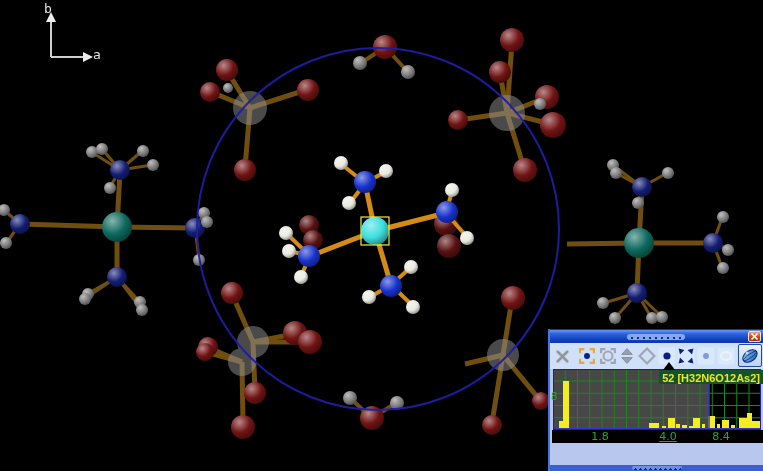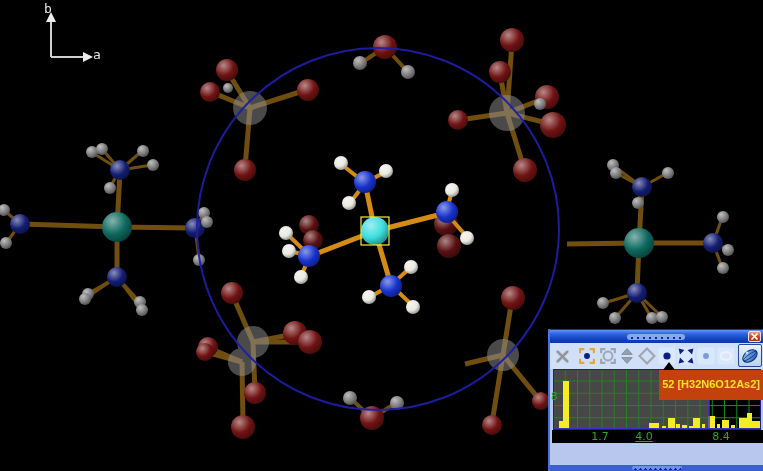--- a/index.html
+++ b/index.html
@@ -34,22 +34,22 @@
   .toolbar{position:absolute;left:0;top:14px;width:100%;height:26px;background:#cfe0f8;}
   .tbi{position:absolute;top:4px;width:18px;height:18px;}
   .ellip-btn{position:absolute;left:188px;top:1px;width:24px;height:23px;box-sizing:border-box;
     border:1px solid #24489e;border-radius:2px;background:linear-gradient(180deg,#e9f2fd,#b9d2f2);
     display:flex;align-items:center;justify-content:center;}
   .plotwrap{position:absolute;left:3px;top:40px;width:208px;height:61px;}
   .ylab{position:absolute;left:-2px;top:22px;color:#2ba82b;font:10px "DejaVu Sans",sans-serif;z-index:3;}
   .axisbar{position:absolute;left:2px;top:101px;width:213px;height:13px;background:#000;}
   .tick{position:absolute;top:0;transform:translateX(-50%);color:#2ba82b;
     font:11px "DejaVu Sans",sans-serif;}
-  .tip{position:absolute;right:0px;top:41px;height:14px;background:#c2410c;display:flex;align-items:flex-start;
-    padding:8px 3px;z-index:4;}
+  .tip{position:absolute;right:0px;top:41px;height:14px;background:#14532d;display:flex;align-items:flex-end;
+    padding:0 3px;z-index:4;}
   .tip span{color:#f0e81c;font:bold 11px "Liberation Sans",sans-serif;white-space:nowrap;}
   .tip-arrow{position:absolute;left:113px;top:33px;width:0;height:0;z-index:5;
     border-left:6px solid transparent;border-right:6px solid transparent;border-bottom:8px solid #000;}
   .footer{position:absolute;left:0;top:114px;width:100%;height:22px;background:#b7c7ee;}
   .footedge{position:absolute;left:0;top:136px;width:100%;height:6px;background:#3a5fd0;}
   .grip2{position:absolute;left:82px;top:137px;width:50px;height:4px;border-radius:2px;background:#6e8fe6;
     background-image:radial-gradient(circle,#0a2a8e 1px,transparent 1.3px);
     background-size:5px 5px;background-position:1px 1px;}
 </style>
 </head>
@@ -412,21 +412,21 @@
         </svg>
       <span class="ylab">8</span>
     </div>
 
     <div class="tip-arrow"></div>
     <div class="tip">
       <span>52 [H32N6O12As2]</span>
     </div>
 
     <div class="axisbar">
-        <span class="tick" style="left: 48px;">1.7</span>
-        <span class="tick" style="left: 92px; text-decoration: underline;">4.0</span>
+        <span class="tick" style="left: 48px;">1.8</span>
+        <span class="tick" style="left: 116px; text-decoration: underline;">4.0</span>
         <span class="tick" style="left: 169px;">8.4</span>
       </div>
     <div class="footer"></div>
     <div class="footedge"></div>
     <div class="grip2"></div>
   </div>
 </div>
 
 </body></html>

